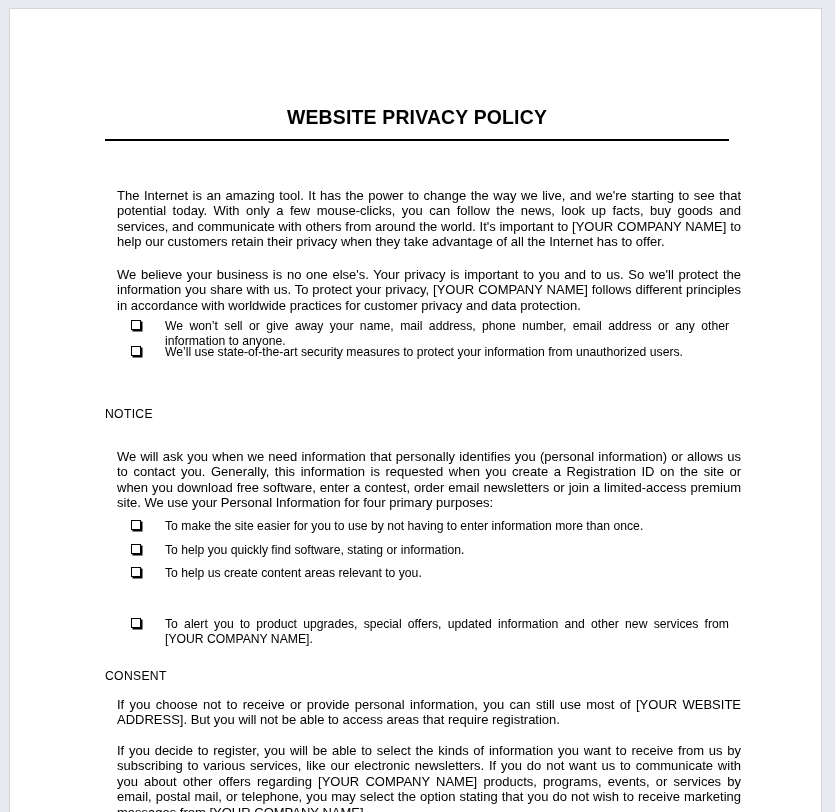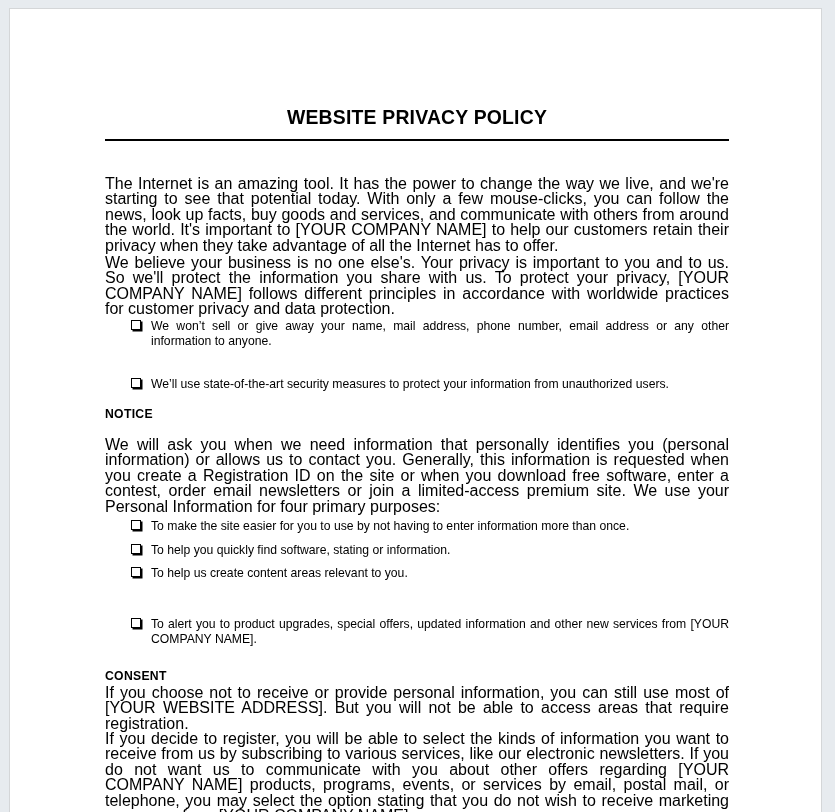--- a/index.html
+++ b/index.html
@@ -26,60 +26,60 @@
     font-weight: bold; font-size: 20px; letter-spacing: 0.2px;
     margin: 0;
     transform: scaleX(0.97);
   }
   .rule {
     position: absolute; top: 130px; left: 0; width: 100%;
     height: 0; border-top: 2px solid #000;
   }
   .body-text {
     position: absolute; left: 0; width: 100%;
-    font-size: 16px; line-height: 15.4px;
+    font-size: 13px; line-height: 15.4px;
     text-align: justify;
-    margin: 0;
+    margin: 12px;
   }
   .heading {
     position: absolute; left: 0;
-    font-size: 12.2px; font-weight: bold; letter-spacing: 0.3px;
+    font-size: 12.2px; font-weight: normal; letter-spacing: 0.3px;
     margin: 0;
   }
   .bullet {
     position: absolute; left: 26px; width: 598px;
     font-size: 12.2px; line-height: 15.4px;
     text-align: justify;
   }
   .bullet .box {
     position: absolute; left: 0; top: 1px;
     width: 10px; height: 10px;
     border: 1.3px solid #000;
     box-shadow: 1.5px 1.5px 0 0 #000;
     box-sizing: border-box;
   }
-  .bullet .txt { display: block; margin-left: 20px; }
+  .bullet .txt { display: block; margin-left: 34px; }
 </style>
 </head>
 <body>
 
 <div class="page">
   <div class="content">
 
     <h1 class="title">WEBSITE PRIVACY POLICY</h1>
     <div class="rule"></div>
 
     <p class="body-text" style="top:167px">The Internet is an amazing tool. It has the power to change the way we live, and we're starting to see that potential today. With only a few mouse-clicks, you can follow the news, look up facts, buy goods and services, and communicate with others from around the world. It's important to [YOUR COMPANY NAME] to help our customers retain their privacy when they take advantage of all the Internet has to offer.</p>
     <p class="body-text" style="top:246px">We believe your business is no one else's. Your privacy is important to you and to us. So we'll protect the information you share with us. To protect your privacy, [YOUR COMPANY NAME] follows different principles in accordance with worldwide practices for customer privacy and data protection.</p>
 
     <div class="bullet" style="top:310px">
       <span class="box"></span>
       <span class="txt">We won’t sell or give away your name, mail address, phone number, email address or any other information to anyone.</span>
     </div>
-    <div class="bullet" style="top:368px">
+    <div class="bullet" style="top:336px">
       <span class="box"></span>
       <span class="txt">We’ll use state-of-the-art security measures to protect your information from unauthorized users.</span>
     </div>
 
     <h2 class="heading" style="top:398px">NOTICE</h2>
     <p class="body-text" style="top:428px">We will ask you when we need information that personally identifies you (personal information) or allows us to contact you. Generally, this information is requested when you create a Registration ID on the site or when you download free software, enter a contest, order email newsletters or join a limited-access premium site. We use your Personal Information for four primary purposes:</p>
 
     <div class="bullet" style="top:510px">
       <span class="box"></span>
       <span class="txt">To make the site easier for you to use by not having to enter information more than once.</span>

